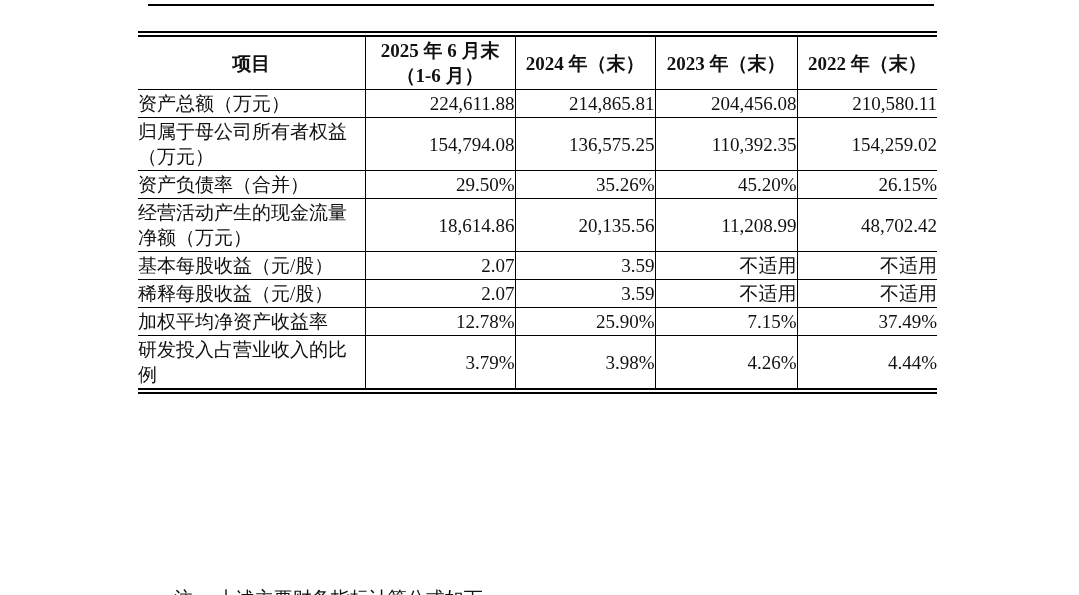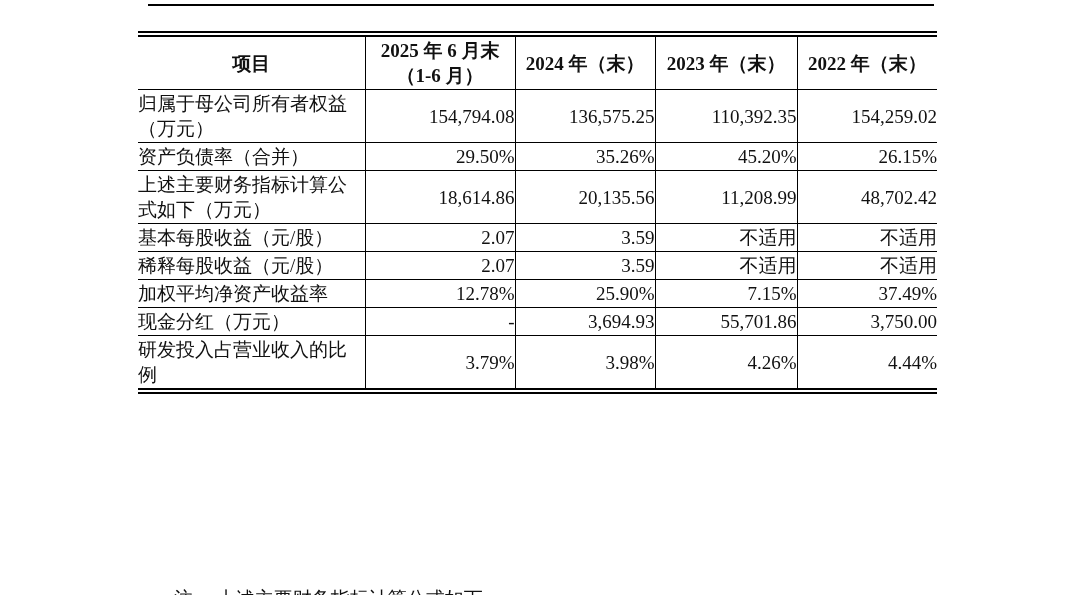--- a/index.html
+++ b/index.html
@@ -88,35 +88,42 @@
         <th>项目</th>
         <th>2025 年 6 月末
 （1-6 月）</th>
         <th>2024 年（末）</th>
         <th>2023 年（末）</th>
         <th>2022 年（末）</th>
       </tr>
     </thead>
     <tbody>
         <tr>
+    <td class="label">资产总额（万元）</td>
+    <td class="num">224,611.88</td>
+    <td class="num">214,865.81</td>
+    <td class="num">204,456.08</td>
+    <td class="num">210,580.11</td>
+  </tr>
+        <tr>
     <td class="label">归属于母公司所有者权益（万元）</td>
     <td class="num">154,794.08</td>
     <td class="num">136,575.25</td>
     <td class="num">110,392.35</td>
     <td class="num">154,259.02</td>
   </tr>
         <tr>
     <td class="label">资产负债率（合并）</td>
     <td class="num">29.50%</td>
     <td class="num">35.26%</td>
     <td class="num">45.20%</td>
     <td class="num">26.15%</td>
   </tr>
         <tr>
-    <td class="label">上述主要财务指标计算公式如下（万元）</td>
+    <td class="label">经营活动产生的现金流量净额（万元）</td>
     <td class="num">18,614.86</td>
     <td class="num">20,135.56</td>
     <td class="num">11,208.99</td>
     <td class="num">48,702.42</td>
   </tr>
         <tr>
     <td class="label">基本每股收益（元/股）</td>
     <td class="num">2.07</td>
     <td class="num">3.59</td>
     <td class="num">不适用</td>
@@ -130,27 +137,20 @@
     <td class="num">不适用</td>
   </tr>
         <tr>
     <td class="label">加权平均净资产收益率</td>
     <td class="num">12.78%</td>
     <td class="num">25.90%</td>
     <td class="num">7.15%</td>
     <td class="num">37.49%</td>
   </tr>
         <tr>
-    <td class="label">现金分红（万元）</td>
-    <td class="num">-</td>
-    <td class="num">3,694.93</td>
-    <td class="num">55,701.86</td>
-    <td class="num">3,750.00</td>
-  </tr>
-        <tr>
     <td class="label">研发投入占营业收入的比例</td>
     <td class="num">3.79%</td>
     <td class="num">3.98%</td>
     <td class="num">4.26%</td>
     <td class="num">4.44%</td>
   </tr>
       </tbody>
   </table>
 </div>
 

